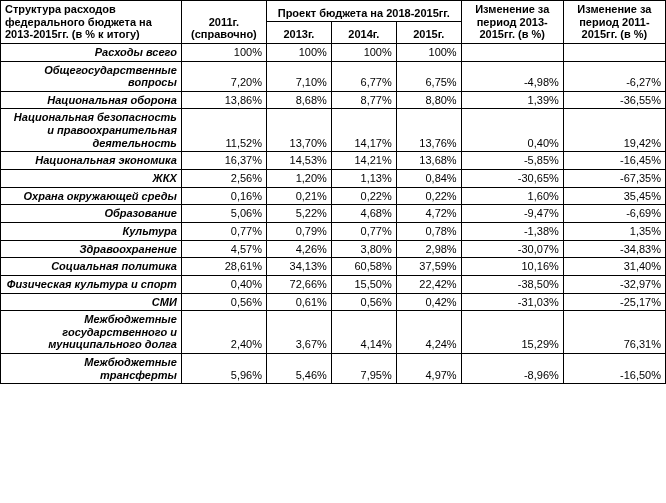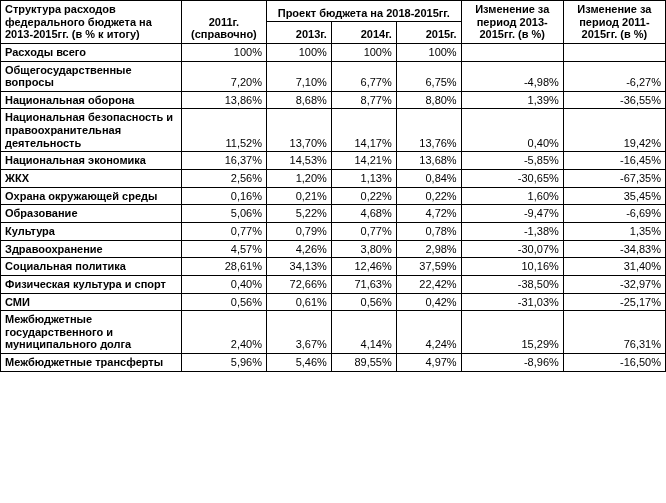--- a/index.html
+++ b/index.html
@@ -36,26 +36,27 @@
     text-align: center;
     vertical-align: middle;
   }
   th.head-label {
     text-align: left;
     vertical-align: top;
     padding-top: 4px;
   }
   th.sub {
     font-weight: bold;
+    text-align: center;
+  }
+  td.rowlabel {
     text-align: right;
-  }
-  td.rowlabel {
-    text-align: left;
     font-weight: bold;
     vertical-align: bottom;
+    font-style: italic;
   }
   td.num {
     text-align: right;
     vertical-align: bottom;
     white-space: nowrap;
   }
   col.c0 { width: 170px; }
   col.c1 { width: 80px; }
   col.c2 { width: 61px; }
   col.c3 { width: 61px; }
@@ -179,30 +180,30 @@
         <td class="num">4,26%</td>
         <td class="num">3,80%</td>
         <td class="num">2,98%</td>
         <td class="num">-30,07%</td>
         <td class="num">-34,83%</td>
       </tr>
       <tr>
         <td class="rowlabel">Социальная политика</td>
         <td class="num">28,61%</td>
         <td class="num">34,13%</td>
-        <td class="num">12,46%</td>
+        <td class="num">60,58%</td>
         <td class="num">37,59%</td>
         <td class="num">10,16%</td>
         <td class="num">31,40%</td>
       </tr>
       <tr>
         <td class="rowlabel">Физическая культура и спорт</td>
         <td class="num">0,40%</td>
         <td class="num">72,66%</td>
-        <td class="num">71,63%</td>
+        <td class="num">15,50%</td>
         <td class="num">22,42%</td>
         <td class="num">-38,50%</td>
         <td class="num">-32,97%</td>
       </tr>
       <tr>
         <td class="rowlabel">СМИ</td>
         <td class="num">0,56%</td>
         <td class="num">0,61%</td>
         <td class="num">0,56%</td>
         <td class="num">0,42%</td>
@@ -215,20 +216,20 @@
         <td class="num">3,67%</td>
         <td class="num">4,14%</td>
         <td class="num">4,24%</td>
         <td class="num">15,29%</td>
         <td class="num">76,31%</td>
       </tr>
       <tr>
         <td class="rowlabel">Межбюджетные трансферты</td>
         <td class="num">5,96%</td>
         <td class="num">5,46%</td>
-        <td class="num">89,55%</td>
+        <td class="num">7,95%</td>
         <td class="num">4,97%</td>
         <td class="num">-8,96%</td>
         <td class="num">-16,50%</td>
       </tr>
     </tbody>
   </table>
 </div>
 
 </body></html>

